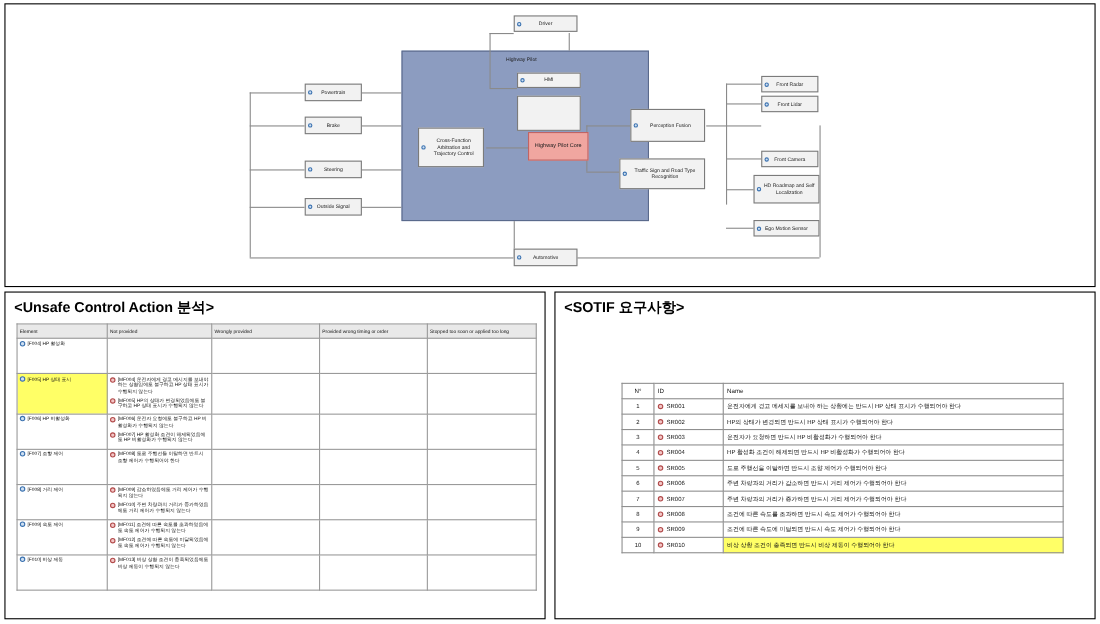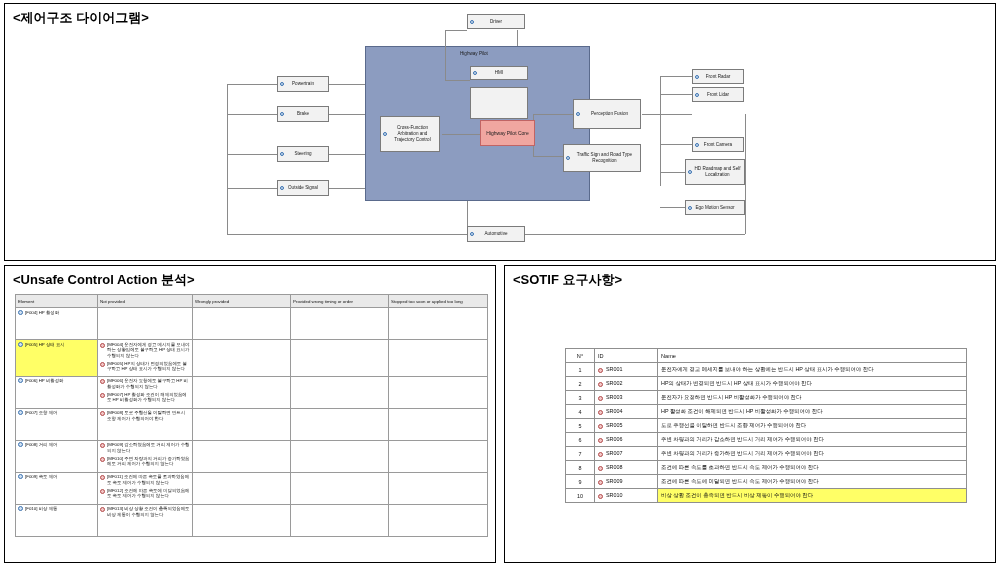--- a/index.html
+++ b/index.html
@@ -184,21 +184,20 @@
     vertical-align: middle;
     box-sizing: border-box;
   }
 </style>
 </head>
 <body>
 
 <div class="page">
 
   <div class="panel" id="panel-top">
-    <div class="panel-title">&lt;제어구조 다이어그램&gt;</div>
 
     <div id="diagram">
 
       <div class="region" style="left:360px; top:42px; width:225px; height:155px;"></div>
       <div class="region-label" style="left:455px; top:47px;">Highway Pilot</div>
 
       <div class="line h" style="left:440px; top:26px; width:22px;"></div>
       <div class="line v" style="left:440px; top:26px; height:50px;"></div>
       <div class="line h" style="left:440px; top:76px; width:25px;"></div>
       <div class="line v" style="left:512px; top:26px; height:16px;"></div>

